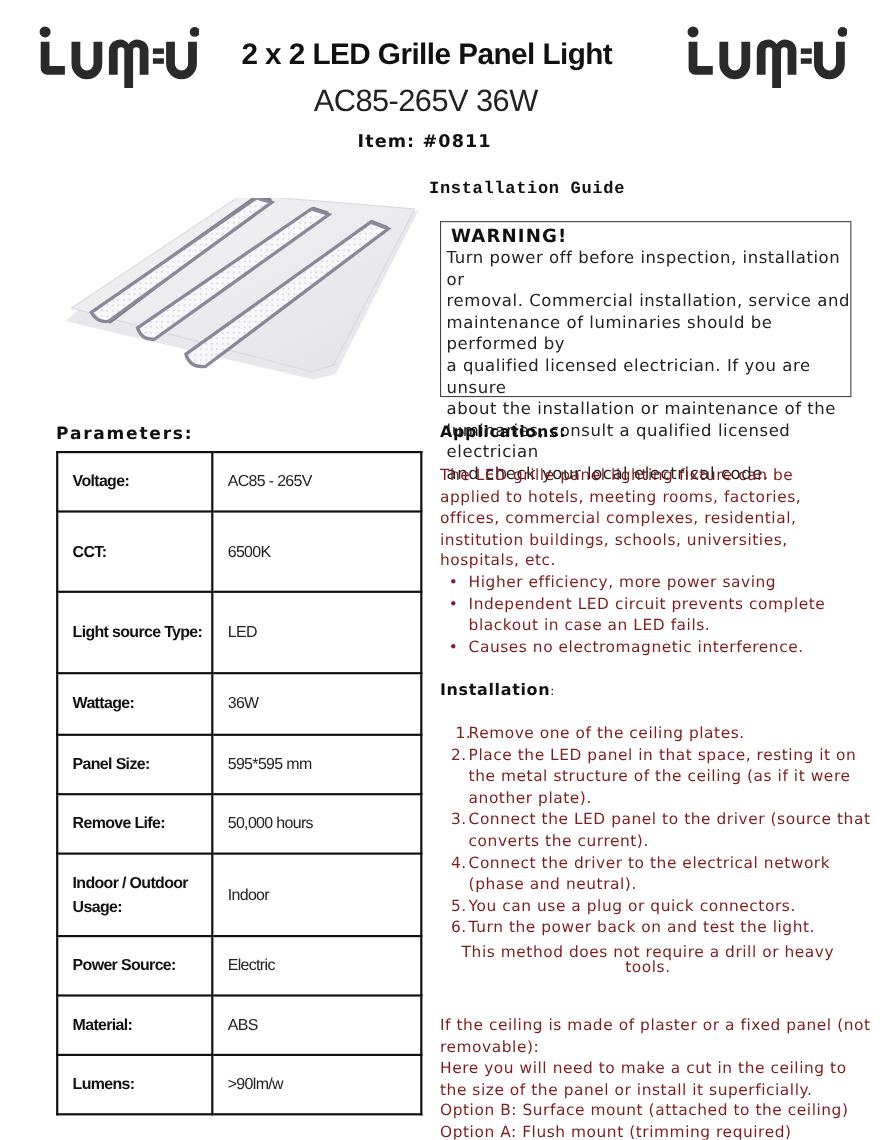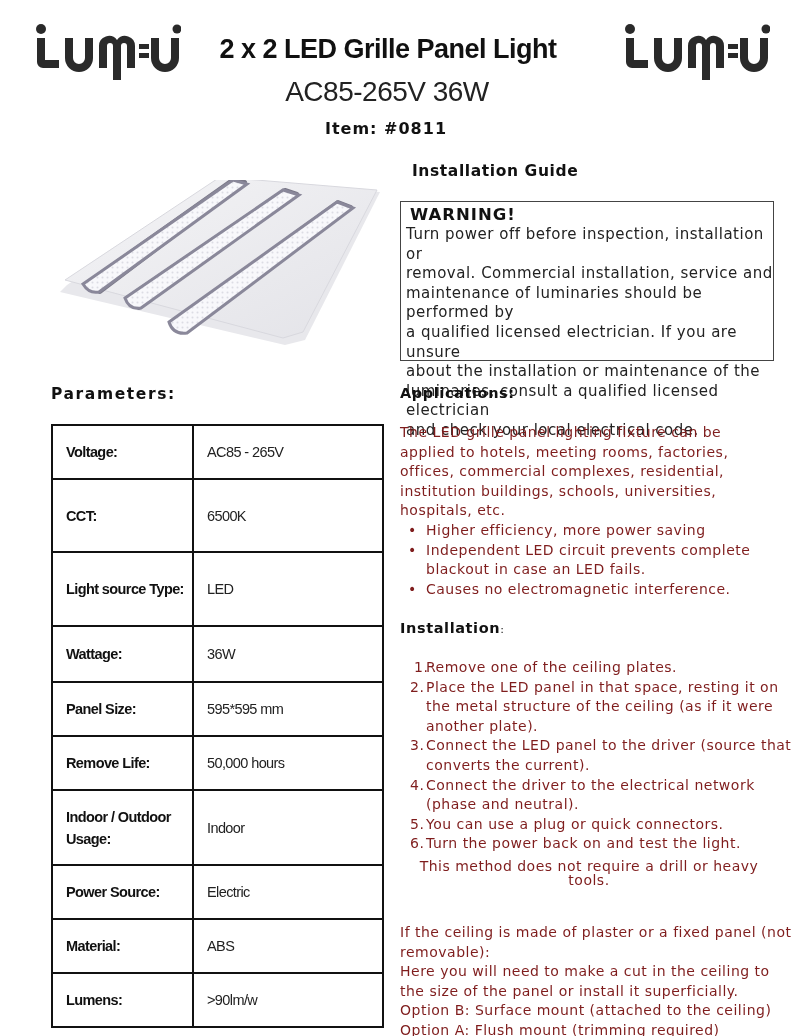--- a/index.html
+++ b/index.html
@@ -11,31 +11,31 @@
   #logo-right { left: 622px; }
 
   .title { position: absolute; left: 0; width: 800px; text-align: center; }
   #main-title { top: 34px; font-size: 27px; font-weight: bold; letter-spacing: -0.5px; left: -12px; }
   #subtitle { top: 76px; font-size: 28px; font-weight: normal; color: #222; letter-spacing: -0.5px; left: -13px; }
   #item-number { top: 119px; font-size: 16px; font-weight: bold; letter-spacing: 1px; left: -14px; font-family: "DejaVu Sans", sans-serif; }
 
   .product-image { position: absolute; left: 55px; top: 180px; width: 330px; height: 170px; }
 
   .section-heading { position: absolute; font-family: "DejaVu Sans", sans-serif; font-weight: bold; font-size: 15.5px; letter-spacing: 0.6px; color: #111; }
-  #install-guide-heading { left: 412px; top: 162px; }
+  #install-guide-heading { left: 390px; top: 162px; font-family: Liberation Mono, monospace; }
   #params-heading { left: 51px; top: 385px; letter-spacing: 1.6px; }
   #applications-heading { left: 400px; top: 385px; font-size: 14.5px; }
   #installation-heading { left: 400px; top: 620px; font-size: 14.5px; }
   #installation-heading .colon { font-weight: normal; font-size: 11px; }
 
   .warning-box { position: absolute; left: 400px; top: 201px; width: 374px; height: 160px; border: 1.5px solid #444; box-sizing: border-box; padding: 3px 0 0 5px; }
   .warning-title { font-family: "DejaVu Sans", sans-serif; font-weight: bold; font-size: 16.5px; letter-spacing: 1px; margin-left: 4px; line-height: 20px; }
   .warning-text { font-family: "DejaVu Sans", sans-serif; font-size: 15px; line-height: 19.6px; letter-spacing: 0.5px; color: #222; white-space: pre-line; }
 
-  .params-table { position: absolute; left: 51px; top: 410px; width: 333px; border-collapse: collapse; margin-top: 14px; }
+  .params-table { position: absolute; left: 51px; top: 410px; width: 333px; border-collapse: collapse; }
   .params-table td { border: 2px solid #111; padding: 0 0 0 13px; font-size: 14.5px; letter-spacing: -0.6px; vertical-align: middle; }
   .params-table td.label { width: 126px; font-weight: bold; line-height: 22px; }
   .params-table td.value { font-weight: normal; color: #222; }
 
   .body-text { position: absolute; font-family: "DejaVu Sans", sans-serif; font-size: 14px; letter-spacing: 0.5px; color: #7f1d1d; line-height: 19.6px; }
   #applications-intro { left: 400px; top: 423px; width: 380px; }
   #applications-bullets { left: 400px; top: 521px; width: 390px; margin: 0; padding: 0; list-style: none; }
   #applications-bullets li { position: relative; padding-left: 26px; }
   #applications-bullets li .bullet { position: absolute; left: 8px; top: 0; }
 

